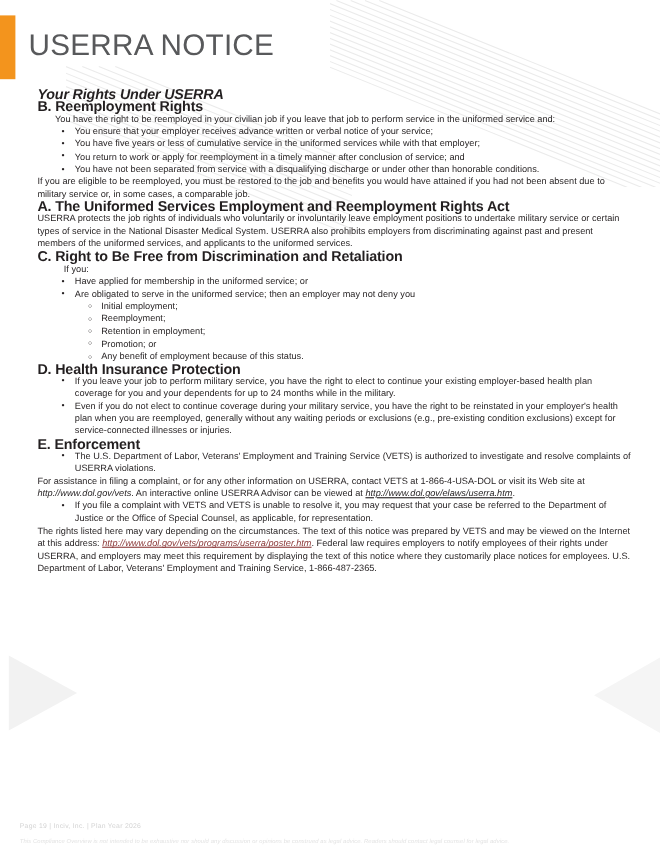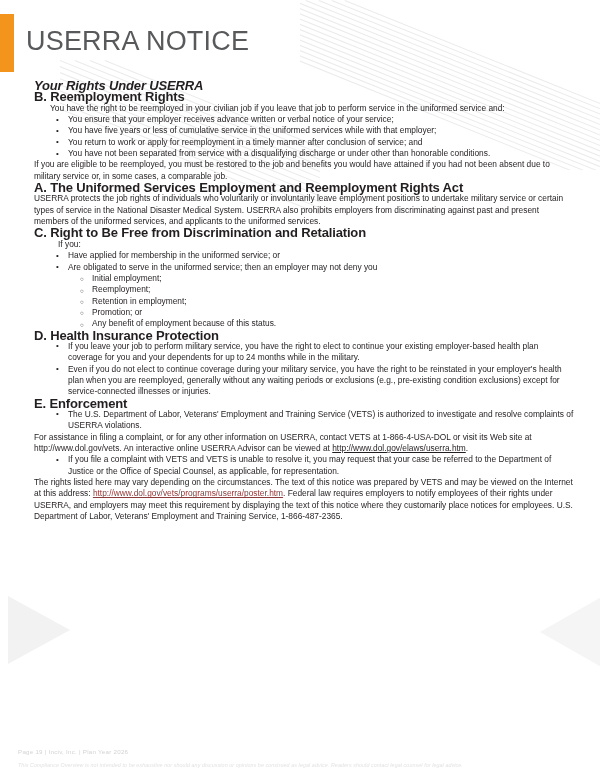--- a/index.html
+++ b/index.html
@@ -127,20 +127,21 @@
     margin-left: 46px;
   }
   ul.sub > li::before {
     content: "\25CB";
     position: absolute;
     left: 0;
     top: 0.4px;
     font-size: 6.2px;
   }
   .url {
+    font-style: italic;
   }
   .url.underline {
     text-decoration: underline;
     color: #231f20;
   }
   .url.red {
     color: #8c3a3a;
     text-decoration: underline;
   }
 

